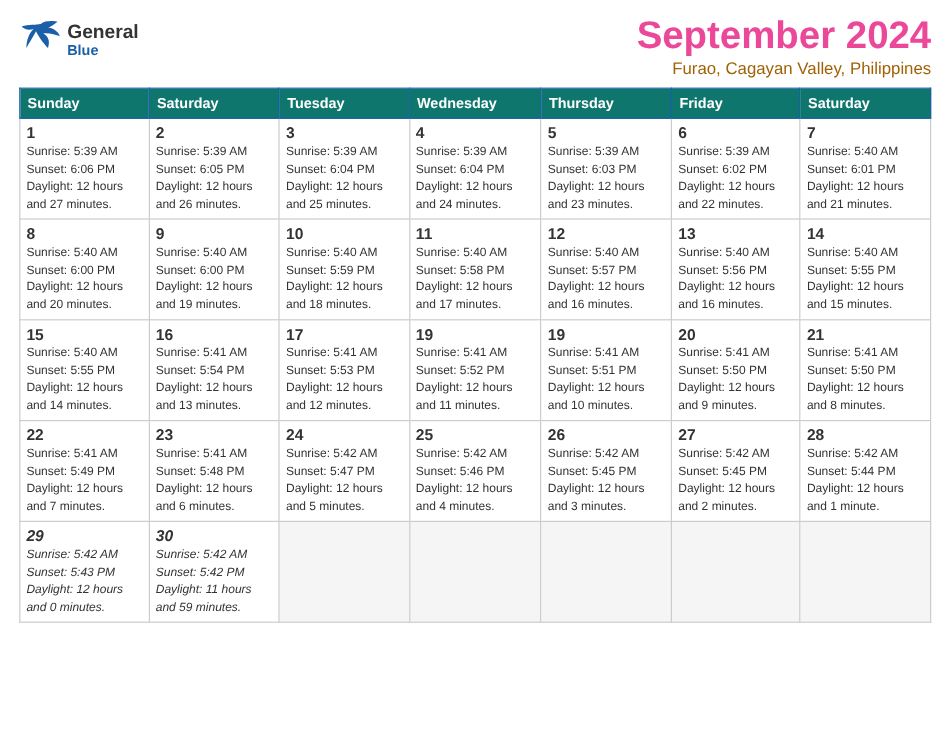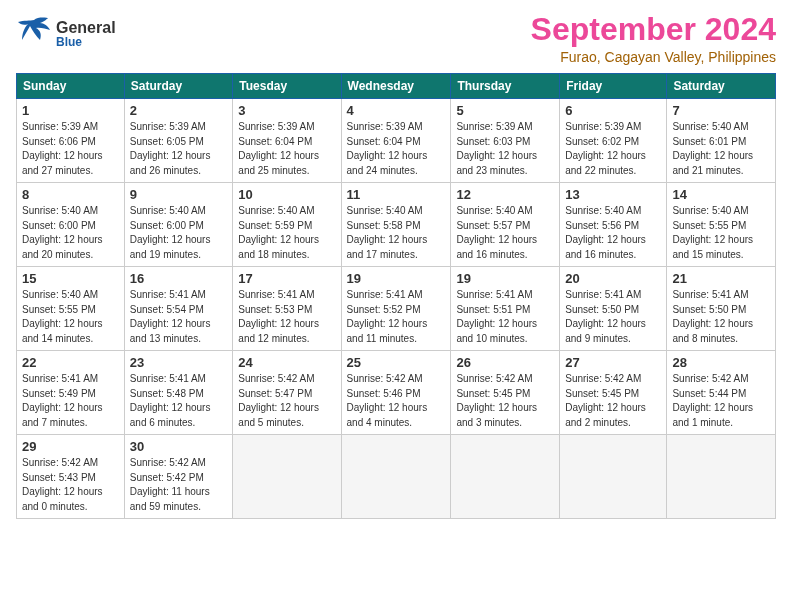--- a/index.html
+++ b/index.html
@@ -52,20 +52,21 @@
     }
     .calendar-table td {
       border: 1px solid #ccc;
       vertical-align: top;
       padding: 4px 5px;
       width: 113px;
       height: 80px;
     }
     .calendar-table tr:last-child td {
       height: 68px;
+      font-style: italic;
     }
     .day-number {
       font-size: 13px;
       font-weight: bold;
       color: #333;
       display: block;
       margin-bottom: 2px;
     }
     .day-info {
       font-size: 10px;

